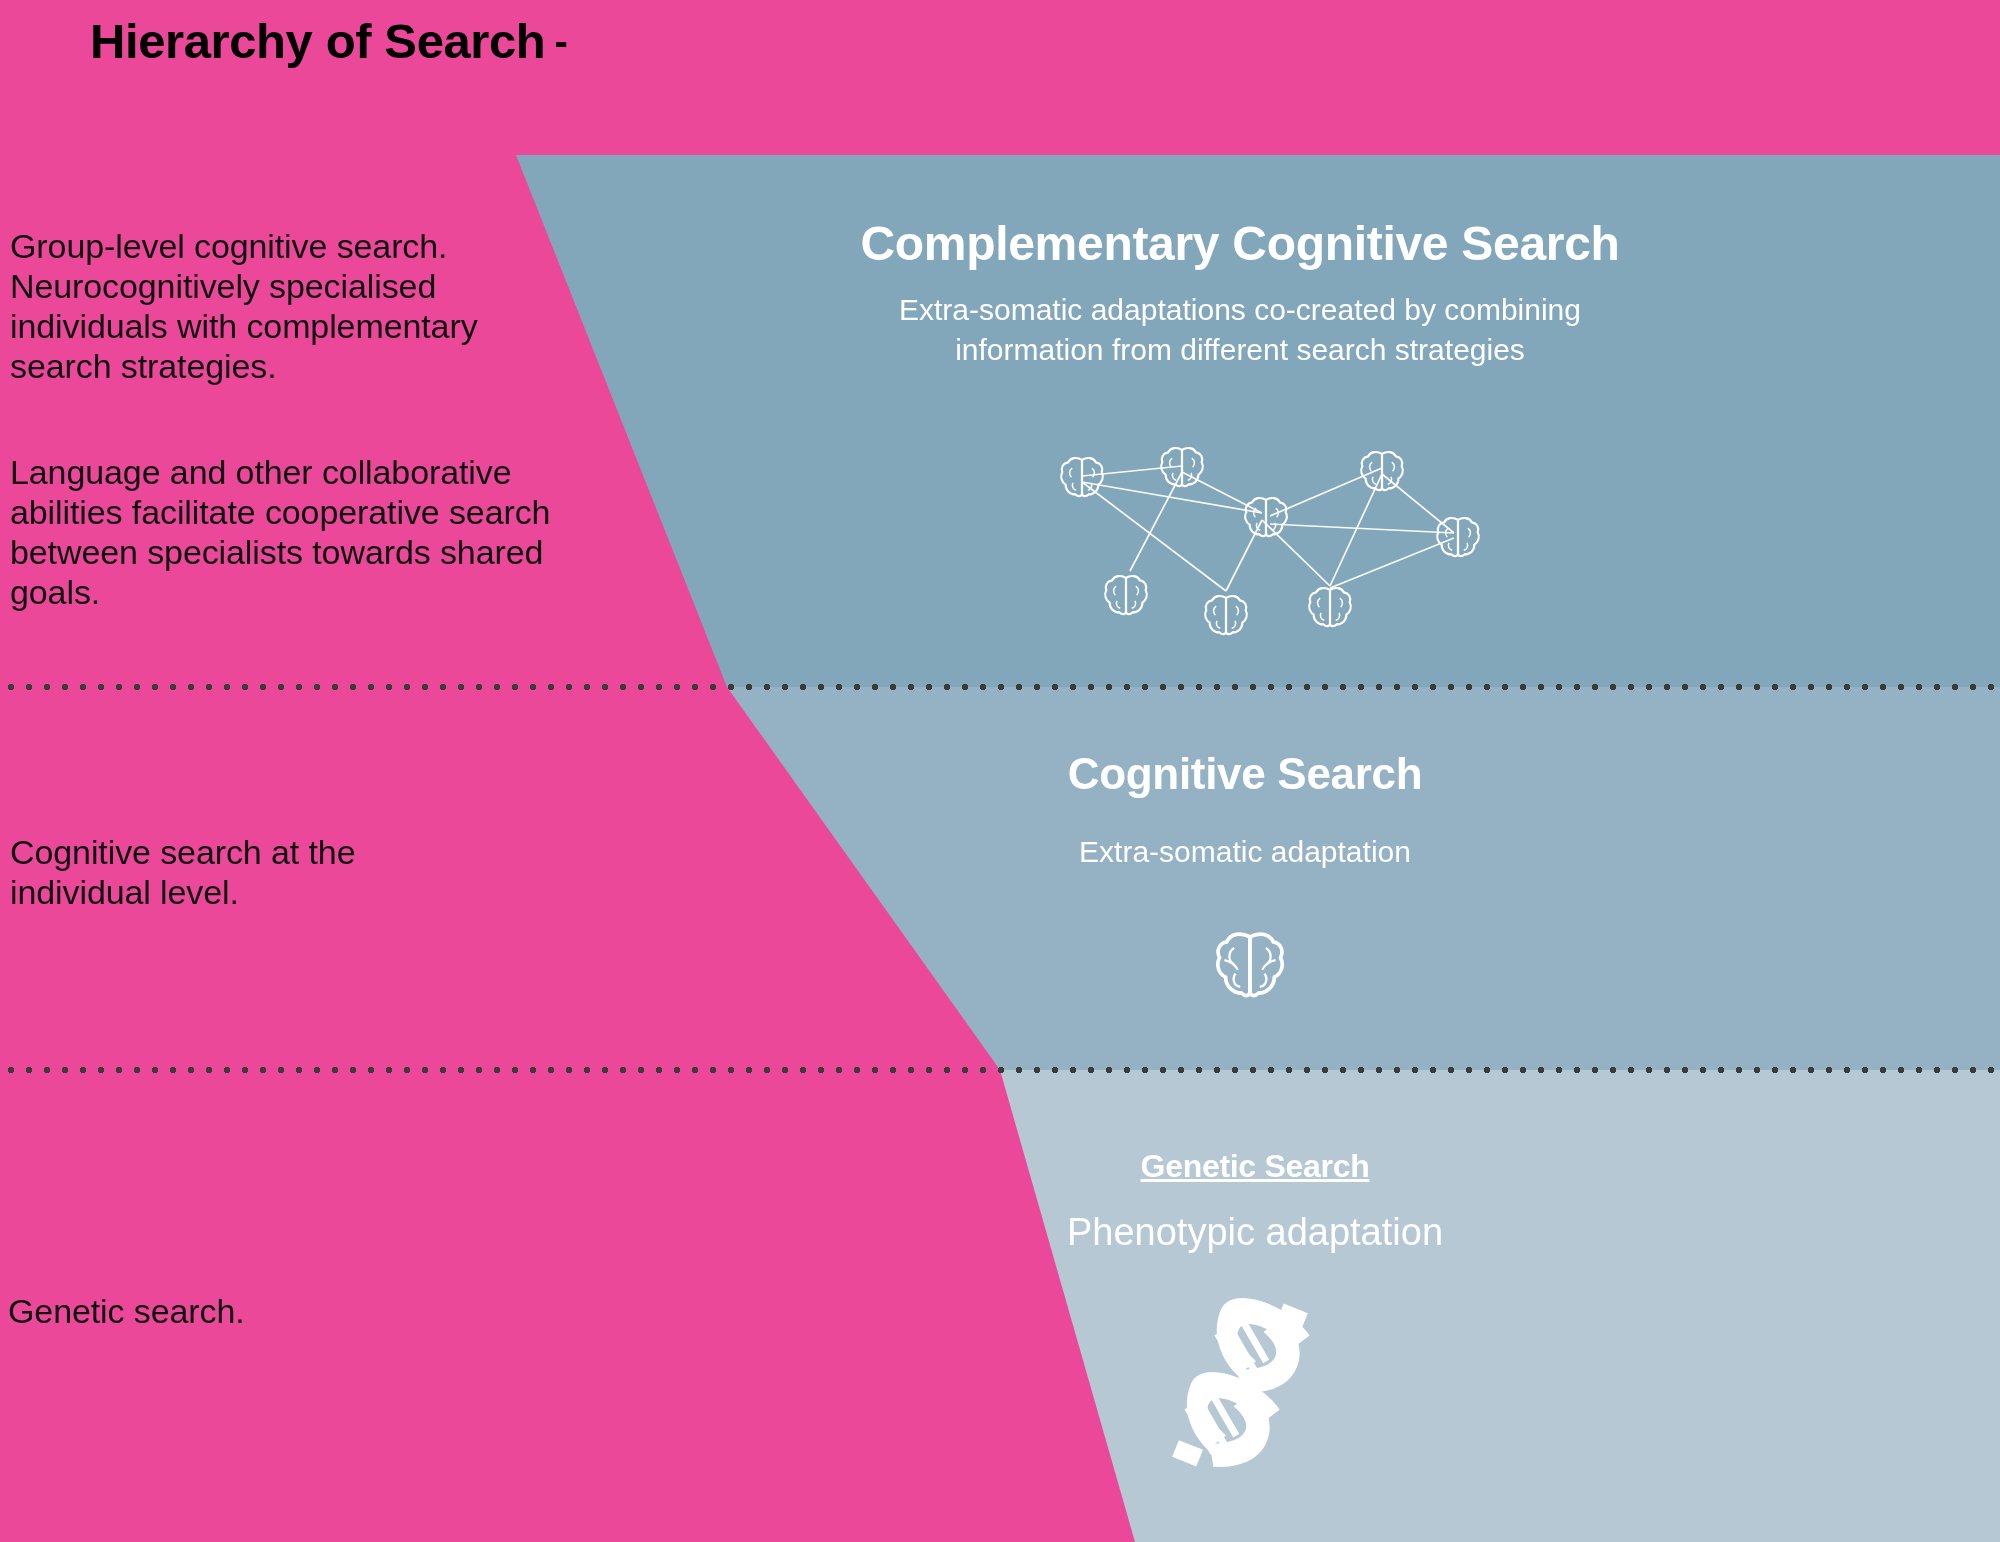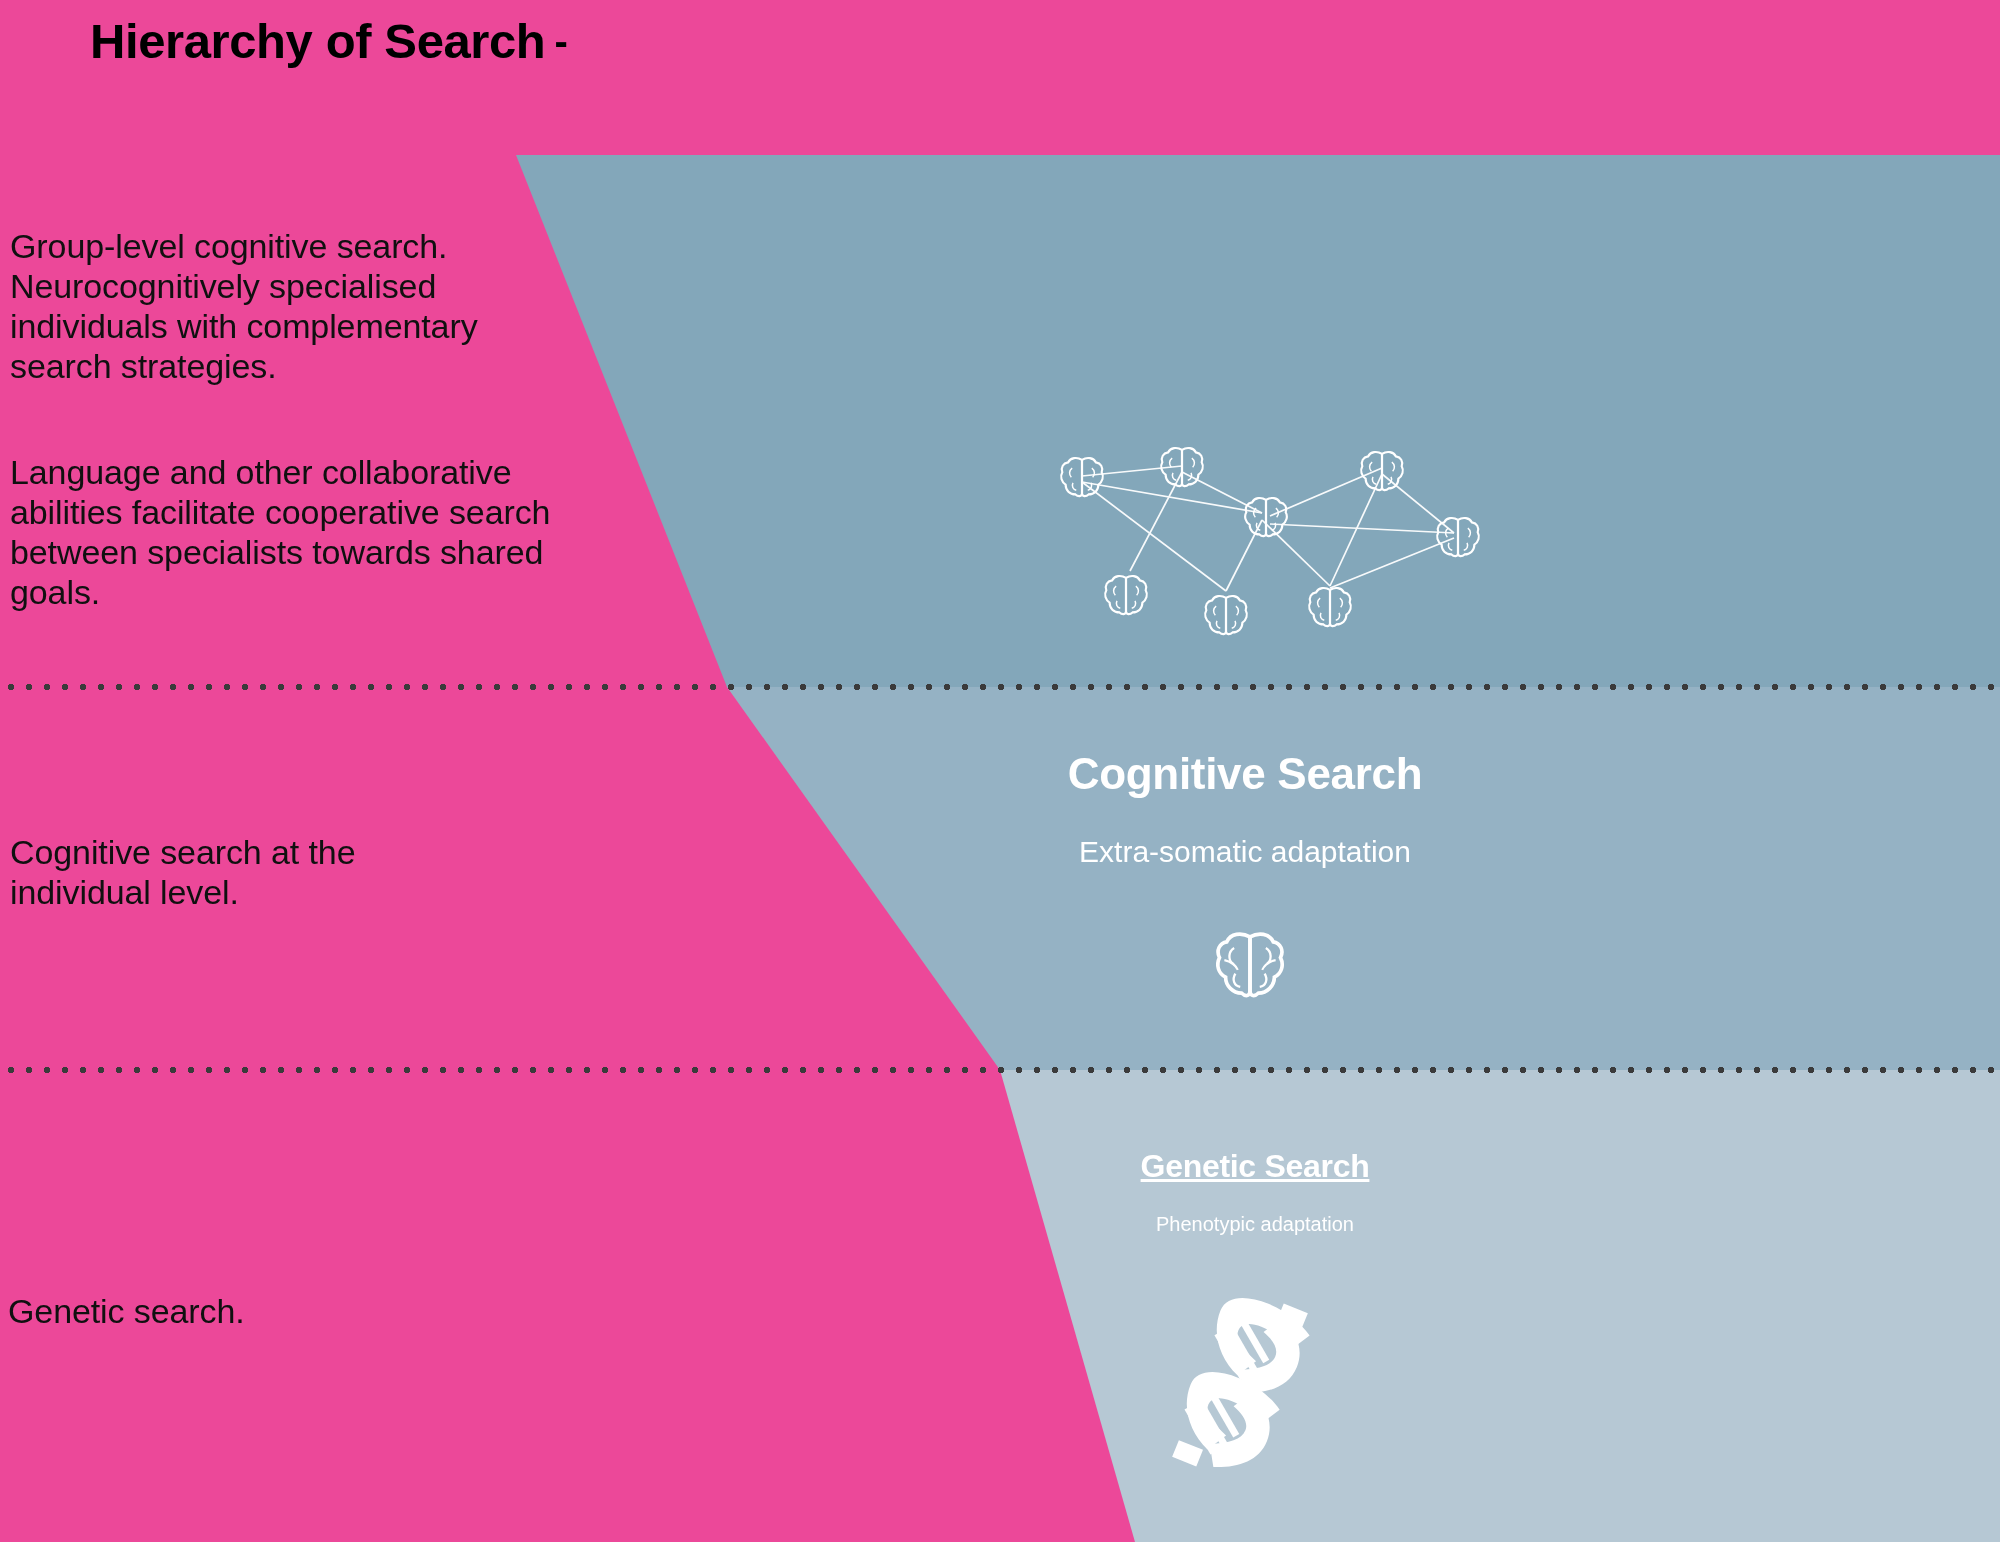--- a/index.html
+++ b/index.html
@@ -101,21 +101,21 @@
   #band-1 { left: 560px; top: 216px; width: 1360px; }
   #band-1 .band-heading { font-size: 48px; line-height: 56px; }
   #band-1 .band-sub { font-size: 30px; line-height: 40px; margin-top: 18px; }
 
   #band-2 { left: 760px; top: 748px; width: 970px; text-align: center; }
   #band-2 .band-heading { font-size: 44px; line-height: 52px; }
   #band-2 .band-sub { font-size: 30px; line-height: 40px; margin-top: 32px; }
 
   #band-3 { left: 860px; top: 1140px; width: 790px; }
   #band-3 .band-heading { font-size: 32px; line-height: 52px; text-decoration: underline; }
-  #band-3 .band-sub { font-size: 20px; line-height: 40px; margin-top: 12px; }
+  #band-3 .band-sub { font-size: 38px; line-height: 40px; margin-top: 20px; }
 
   
   #brain-network { position: absolute; left: 1030px; top: 428px; width: 480px; height: 220px; }
   #brain-single  { position: absolute; left: 1185px; top: 895px;  width: 130px; height: 140px; }
   #dna-icon      { position: absolute; left: 1150px; top: 1285px; width: 180px; height: 200px; }
 </style>
 </head>
 <body>
 
 <div id="page">
@@ -135,20 +135,27 @@
   </svg>
 
   <div class="divider" id="divider-1"></div>
   <div class="divider" id="divider-2"></div>
 
   <div class="note" id="note-1">Group-level cognitive search. Neurocognitively specialised individuals with complementary search strategies.</div>
   <div class="note" id="note-2">Language and other collaborative abilities facilitate cooperative search between specialists towards shared goals.</div>
   <div class="note" id="note-3">Cognitive search at the individual level.</div>
   <div class="note" id="note-4">Genetic search.</div>
 
+  <div class="band" id="band-1">
+    <div class="band-heading">Complementary Cognitive Search</div>
+    <div class="band-sub">
+      <div>Extra-somatic adaptations co-created by combining</div>
+      <div>information from different search strategies</div>
+    </div>
+  </div>
 
   <svg id="brain-network" viewBox="0 0 480 220">
     <g stroke="#ffffff" stroke-width="1.7" fill="none" opacity="0.95">
       <line x1="52" y1="48" x2="152" y2="38"></line>
       <line x1="52" y1="54" x2="232" y2="85"></line>
       <line x1="52" y1="54" x2="196" y2="163"></line>
       <line x1="152" y1="44" x2="100" y2="143"></line>
       <line x1="152" y1="44" x2="232" y2="85"></line>
       <line x1="232" y1="92" x2="196" y2="163"></line>
       <line x1="232" y1="92" x2="300" y2="158"></line>

